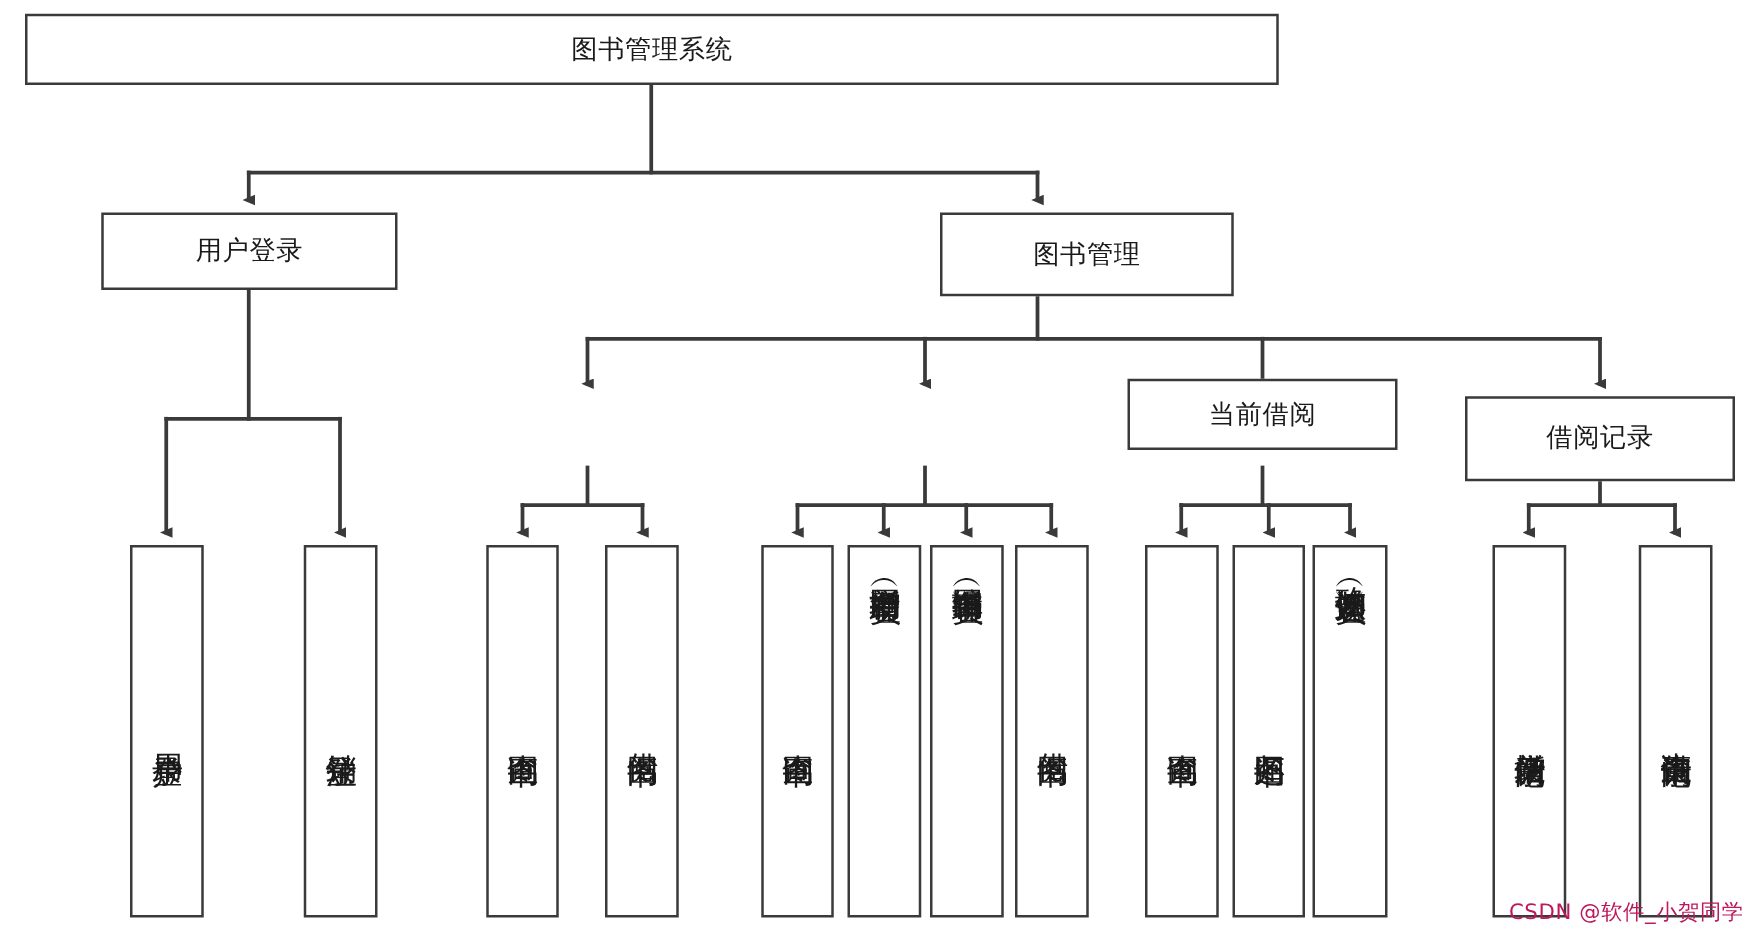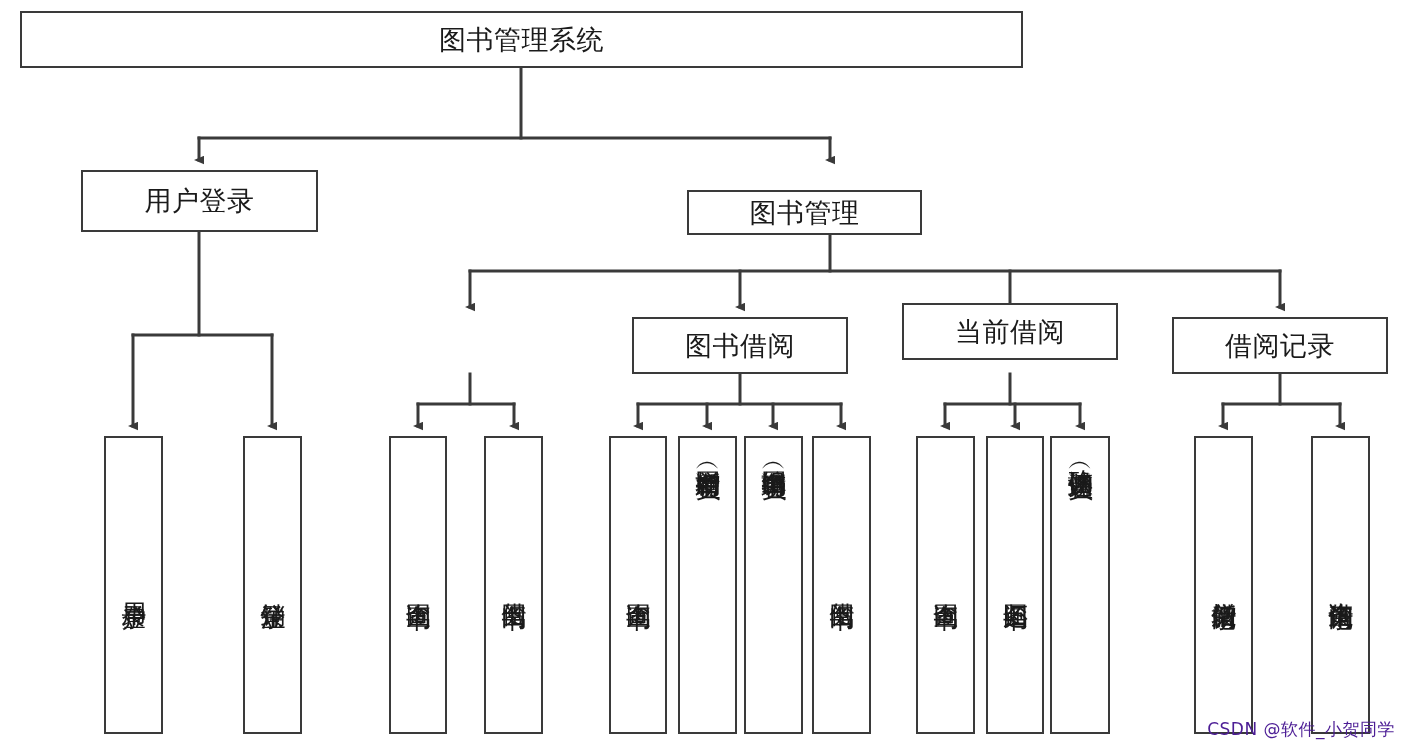--- a/index.html
+++ b/index.html
@@ -36,21 +36,21 @@
     justify-content: center;
     color: #1a1a1a;
   }
   .node-label {
     display: block;
     text-align: center;
     white-space: nowrap;
     letter-spacing: 0.5px;
   }
   .node.horiz .node-label {
-    font-size: 27px;
+    font-size: 21px;
     line-height: 1.1;
   }
   .node.vert {
     align-items: flex-start;
     padding-top: 12px;
   }
   .node.vert .node-label {
     writing-mode: vertical-rl;
     text-orientation: upright;
     font-size: 25px;
@@ -59,21 +59,21 @@
   }
   .node.vert.pad-mid {
     align-items: center;
     padding-top: 0;
   }
   #watermark {
     position: absolute;
     right: 10px;
     bottom: 6px;
     font-size: 17px;
-    color: #4c1d95;
+    color: #be185d;
     white-space: nowrap;
     letter-spacing: 0.5px;
     pointer-events: none;
   }
 </style>
 </head>
 <body>
 
 <div id="canvas">
 
@@ -128,31 +128,28 @@
     </g>
   </svg>
 
   <div class="node horiz" style="left:20px; top:11px; width:1003px; height:57px;">
     <span class="node-label">图书管理系统</span>
   </div>
 
   <div class="node horiz" style="left:81px; top:170px; width:237px; height:62px;">
     <span class="node-label">用户登录</span>
   </div>
-  <div class="node horiz" style="left:687px; top:170px; width:235px; height:45px;margin-top:20px;">
+  <div class="node horiz" style="left:752px; top:170px; width:235px; height:67px;">
     <span class="node-label">图书管理</span>
   </div>
 
-  <div class="node horiz" style="left:632px; top:317px; width:216px; height:57px;">
-    <span class="node-label">图书借阅</span>
-  </div>
   <div class="node horiz" style="left:902px; top:303px; width:216px; height:57px;">
     <span class="node-label">当前借阅</span>
   </div>
-  <div class="node horiz" style="left:1172px; top:317px; width:216px; height:57px;">
+  <div class="node horiz" style="left:1172px; top:317px; width:216px; height:68px;">
     <span class="node-label">借阅记录</span>
   </div>
 
   <div class="node vert pad-mid" style="left:104px; top:436px; width:59px; height:298px;">
     <span class="node-label">用户登录</span>
   </div>
   <div class="node vert pad-mid" style="left:243px; top:436px; width:59px; height:298px;">
     <span class="node-label">注销登录</span>
   </div>
 

